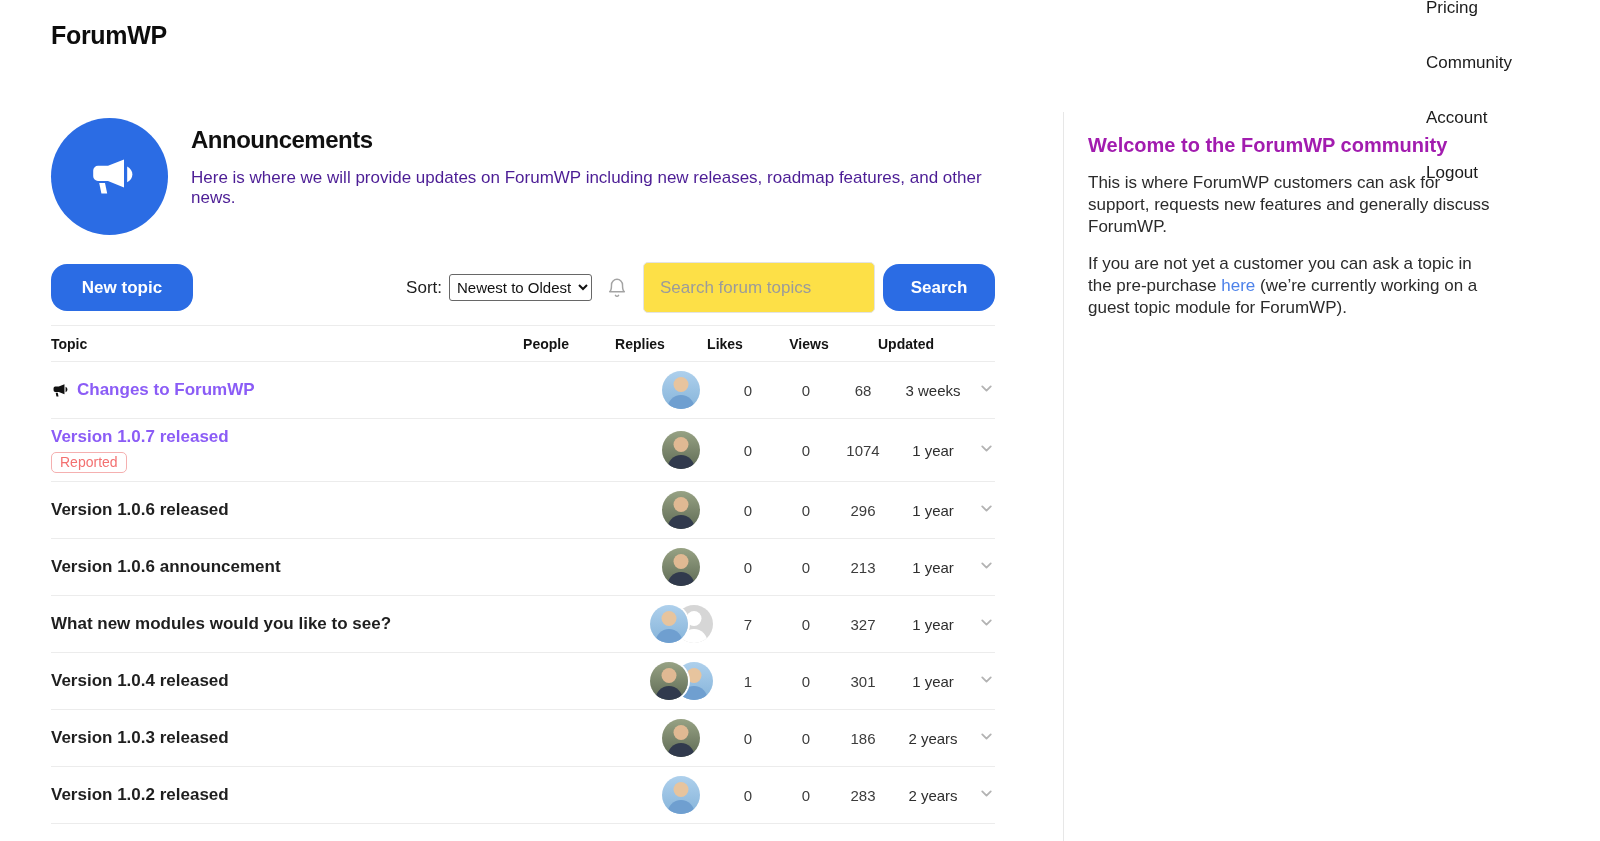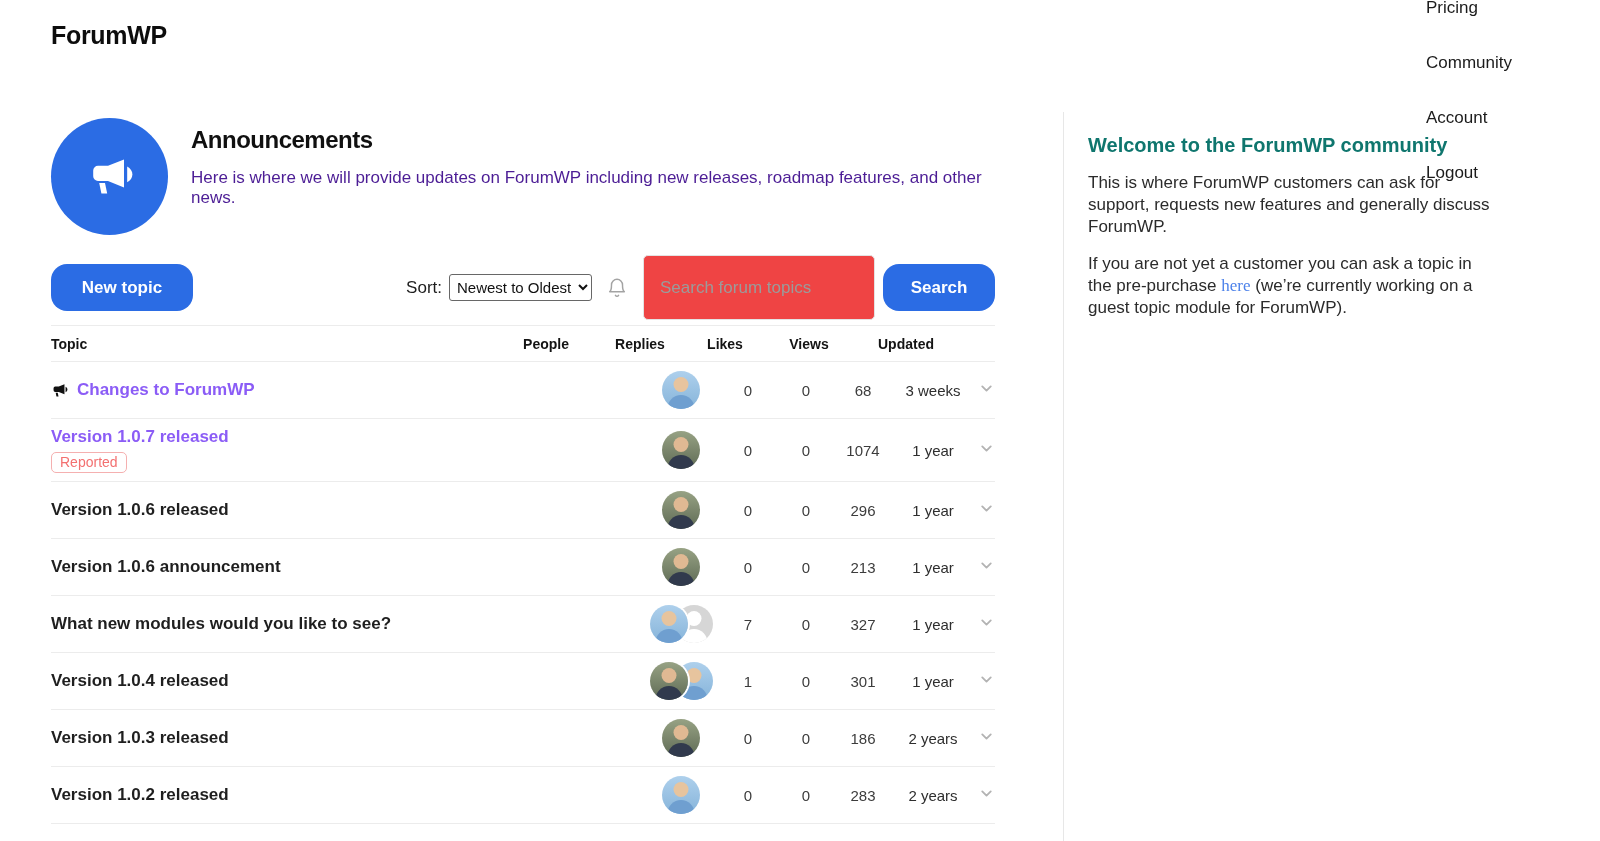--- a/index.html
+++ b/index.html
@@ -32,21 +32,21 @@
   .toolbar { margin-top:29px; display:flex; align-items:center; height:47px; }
   .btn { background:#2b6ce4; color:#fff; border:none; border-radius:16px;
          font-family:inherit; font-size:17px; font-weight:700; cursor:pointer; height:47px; }
   .btn-newtopic { width:142px; }
   .btn-search  { width:112px; margin-left:8px; }
   .sort-group { margin-left:auto; display:flex; align-items:center; }
   .sort-label { font-size:17px; color:#1d1d1d; margin-right:7px; }
   .sort-select { height:27px; font-family:inherit; font-size:15px; color:#111;
                  border:1px solid #676767; border-radius:3px; background:#fff; padding:0 3px; }
   .bell { width:22px; height:22px; margin:0 15px 0 14px; cursor:pointer; }
-  .search-input { width:232px; height:65px; background:#ef4444; border:1px solid #e3e3e3;
+  .search-input { width:232px; height:51px; background:#fde047; border:1px solid #e3e3e3;
                   border-radius:5px; padding:16px 16px; font-family:inherit; font-size:17px; color:#333; }
   .search-input::placeholder { color:#9b9b9b; }
 
   
   .tbl { margin-top:14px; }
   .thead { display:flex; align-items:center; height:37px;
            border-top:1px solid #ececec; border-bottom:1px solid #ececec;gap:27px; }
   .thead .hc { font-size:14px; font-weight:700; color:#141414; }
   .col-topic { flex:1; min-width:0; }
   .col-people  { width:76px; flex:none; text-align:center; }
@@ -82,23 +82,23 @@
   .avatar.photo-light::before { background:#e7c49e; }
   .avatar.photo-light::after  { background:#6f9fd0; }
   .avatar.photo-dark { background:linear-gradient(180deg,#97a284,#5f6b55); }
   .avatar.photo-dark::before { background:#e0b993; }
   .avatar.photo-dark::after  { background:#313a4d; }
   .avatar.default { background:#d6d6d6; }
   .avatar.default::before { background:#ffffff; }
   .avatar.default::after  { background:#ffffff; }
 
   
-  .side h3 { margin-top:16px; font-size:20px; font-weight:700; color:#0f766e; }
+  .side h3 { margin-top:16px; font-size:20px; font-weight:700; color:#a21caf; }
   .side p { margin-top:15px; font-size:17px; line-height:22px; color:#2b2b2b; max-width:405px; }
-  .side a { color:#4d82ea; text-decoration:none; cursor:pointer;font-family:Liberation Serif, serif; }
+  .side a { color:#4d82ea; text-decoration:none; cursor:pointer; }
 </style>
 </head>
 <body>
 
 <div class="hdr">
   <div class="logo">ForumWP</div>
   <nav class="nav">
     <a>Features</a>
     <a>Modules</a>
     <a>Pricing</a>

